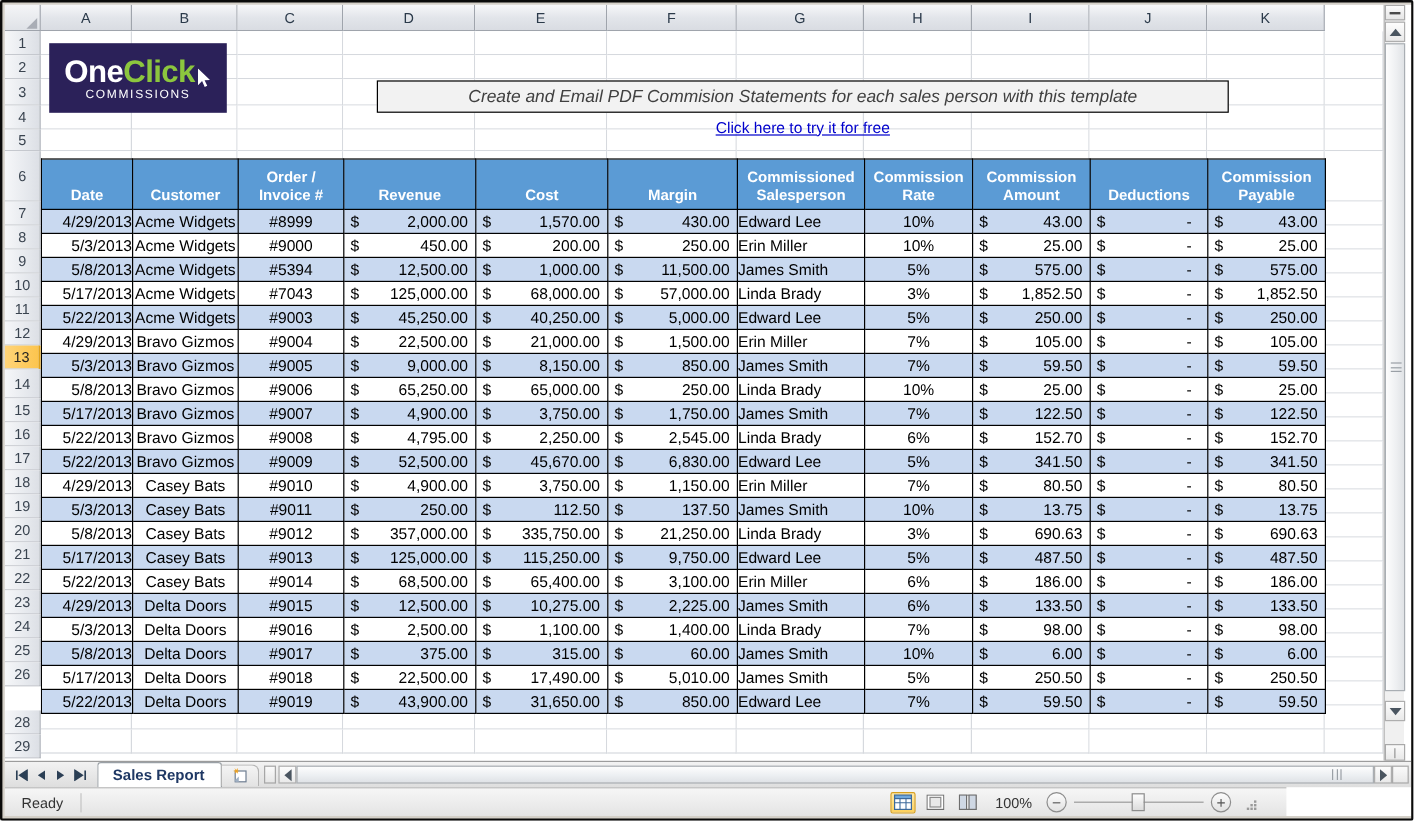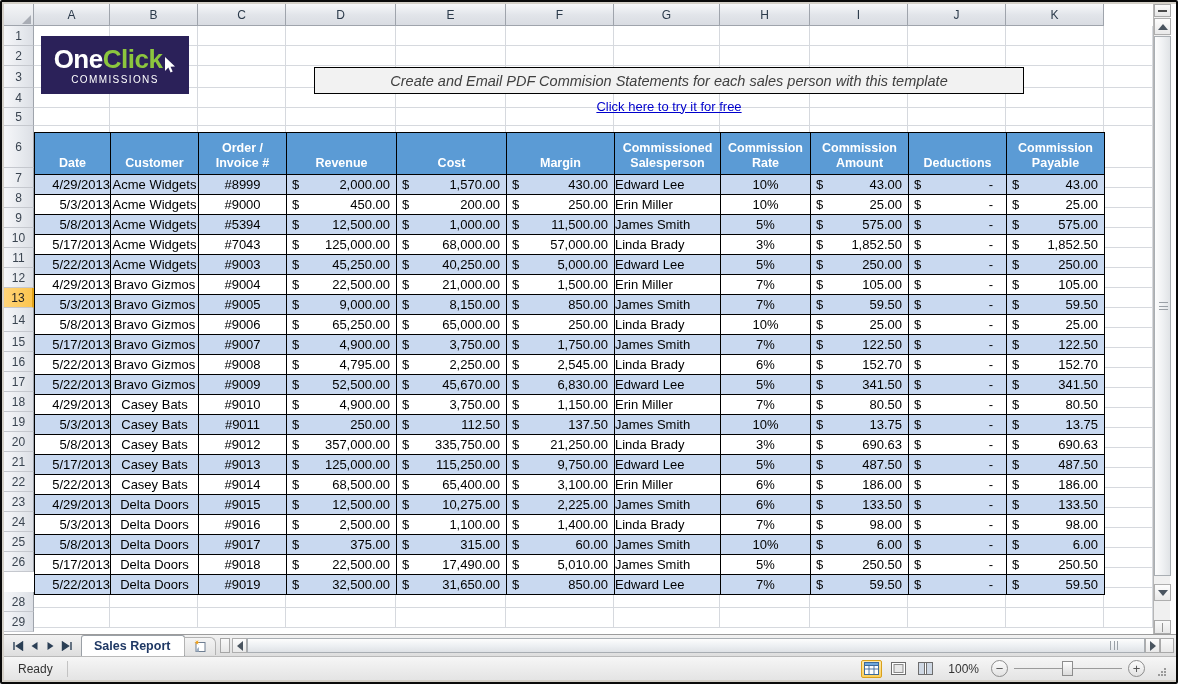--- a/index.html
+++ b/index.html
@@ -344,35 +344,35 @@
     width:0;height:9px;border-left:1px solid #9aa0a6;
   }
   #hs-rightend { width: 14px; height: 15px;
     background: linear-gradient(to bottom,#fafafa,#e8e8e8);
     border: 1px solid #a9a9a9; }
 
   
   #statusbar {
     position: absolute;
     left: 0; bottom: 0;
-    width: 1172px; height: 24px;
+    width: 1068px; height: 24px;
     background: linear-gradient(to bottom,#f6f6f6,#e4e4e4);
     border-top: 1px solid #b9b9b9;
     display: flex; align-items: center;
   }
   #status-ready {
     padding-left: 14px; padding-right: 14px;
     font-size: 12px; color: #333;
     border-right: 1px solid #c3c3c3;
     height: 16px; display: flex; align-items: center;
   }
   #status-right {
     margin-left: auto;
     display: flex; align-items: center;
-    padding-right: 9px; gap: 6px;
+    padding-right: 24px; gap: 6px;
   }
   .viewbtn {
     width: 21px; height: 18px;
     display: flex; align-items: center; justify-content: center;
     border: 1px solid transparent; border-radius: 2px;
   }
   .viewbtn.sel {
     background: linear-gradient(to bottom,#ffe9a8,#fdd05a);
     border: 1px solid #d8a01c;
   }
@@ -1758,21 +1758,21 @@
                   </div>
                 </td>
               </tr>
               <tr class="alt">
                 <td class="c-date">5/22/2013</td>
                 <td class="c-cust">Delta Doors</td>
                 <td class="c-inv">#9019</td>
                 <td class="c-rev">
                   <div class="money">
                     <span class="sym">$</span>
-                    <span class="val">32,500.00</span>
+                    <span class="val">43,900.00</span>
                   </div>
                 </td>
                 <td class="c-cost">
                   <div class="money">
                     <span class="sym">$</span>
                     <span class="val">31,650.00</span>
                   </div>
                 </td>
                 <td class="c-marg">
                   <div class="money">

